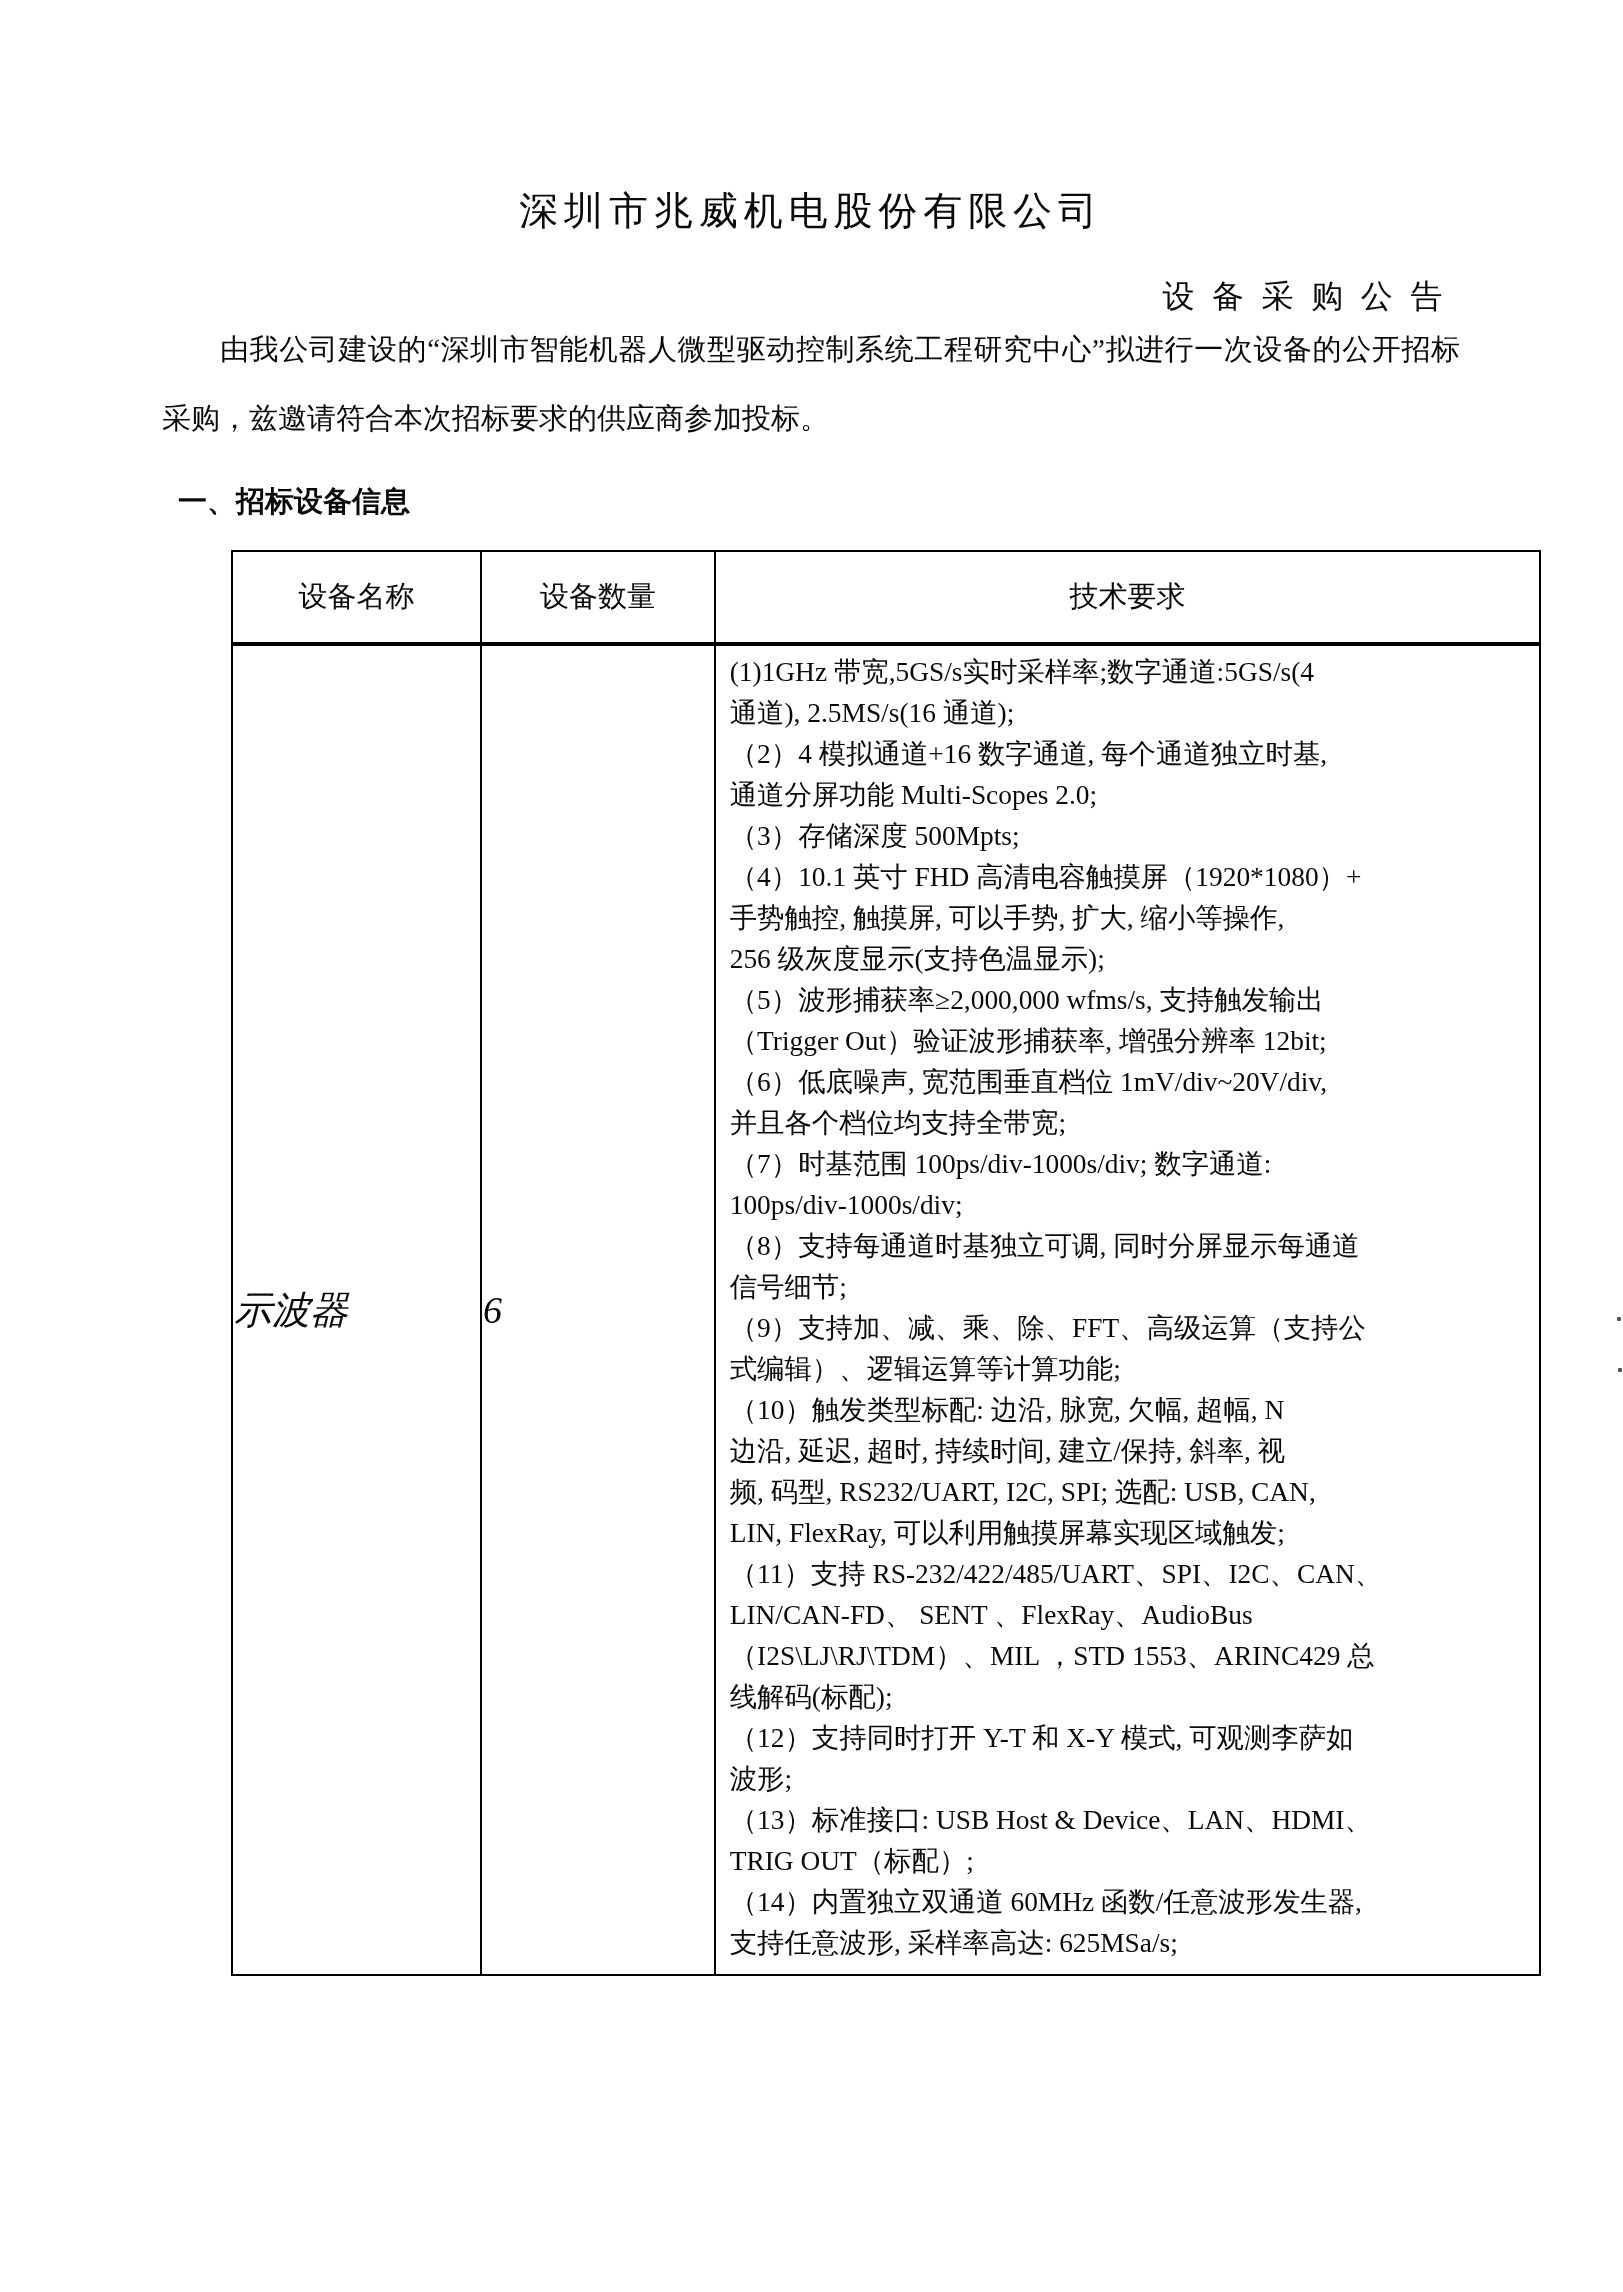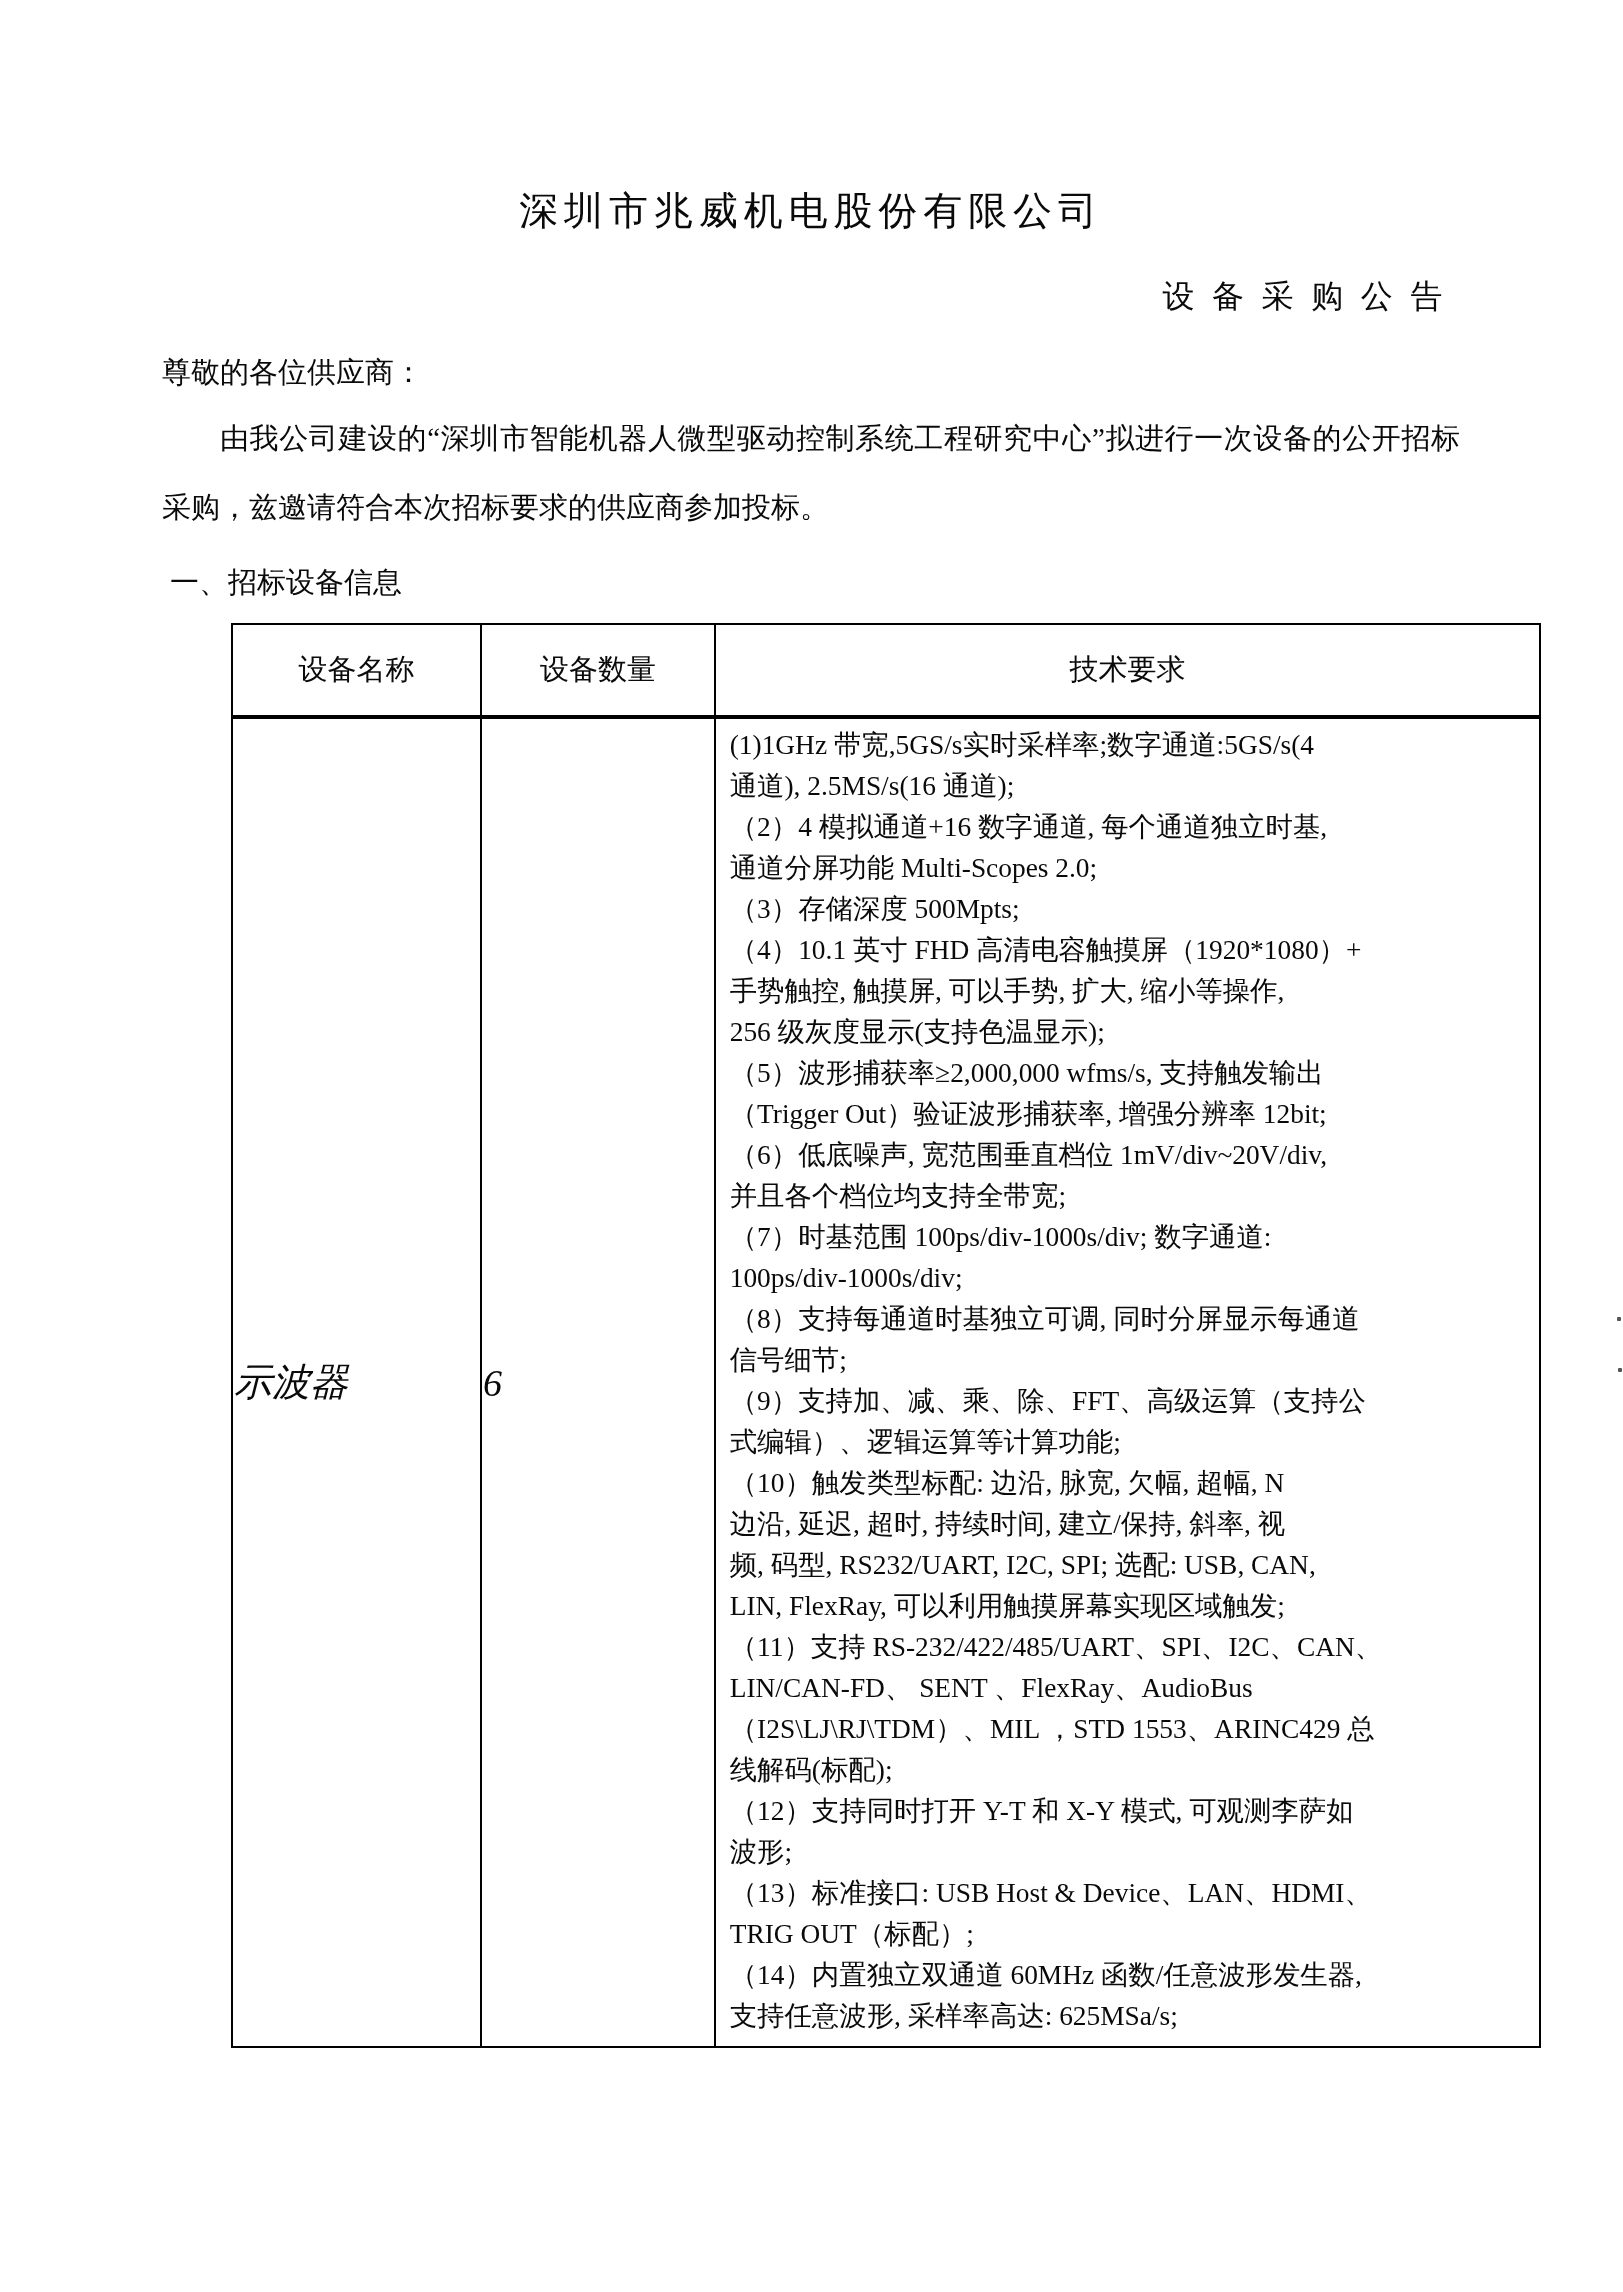--- a/index.html
+++ b/index.html
@@ -47,24 +47,24 @@
     line-height: 63px;
   }
   .intro {
     margin: 0;
     font-size: 29px;
     line-height: 69px;
     text-indent: 2em;
     text-align: justify;
   }
   .section-heading {
-    margin: 8px;
+    margin: 16px;
     font-size: 29px;
     line-height: 65px;
-    font-weight: 400;
+    font-weight: 700;
   }
   .lead-in {
     margin: 0;
     font-size: 29px;
     line-height: 65px;
   }
   .equipment-table {
     border-collapse: collapse;
     table-layout: fixed;
     margin: 5.9px 0 0 69px;
@@ -116,21 +116,20 @@
 </style>
 </head>
 <body>
 
 <div class="page">
 
   <h1 class="doc-title">深圳市兆威机电股份有限公司</h1>
 
   <h2 class="doc-subtitle">设备采购公告</h2>
 
-  <p class="salutation">尊敬的各位供应商：</p>
 
   <p class="intro">由我公司建设的“深圳市智能机器人微型驱动控制系统工程研究中心”拟进行一次设备的公开招标采购，兹邀请符合本次招标要求的供应商参加投标。</p>
 
   <p class="section-heading">一、招标设备信息</p>
 
 
   <table class="equipment-table">
     <thead>
       <tr>
         <th class="col-name">设备名称</th>

